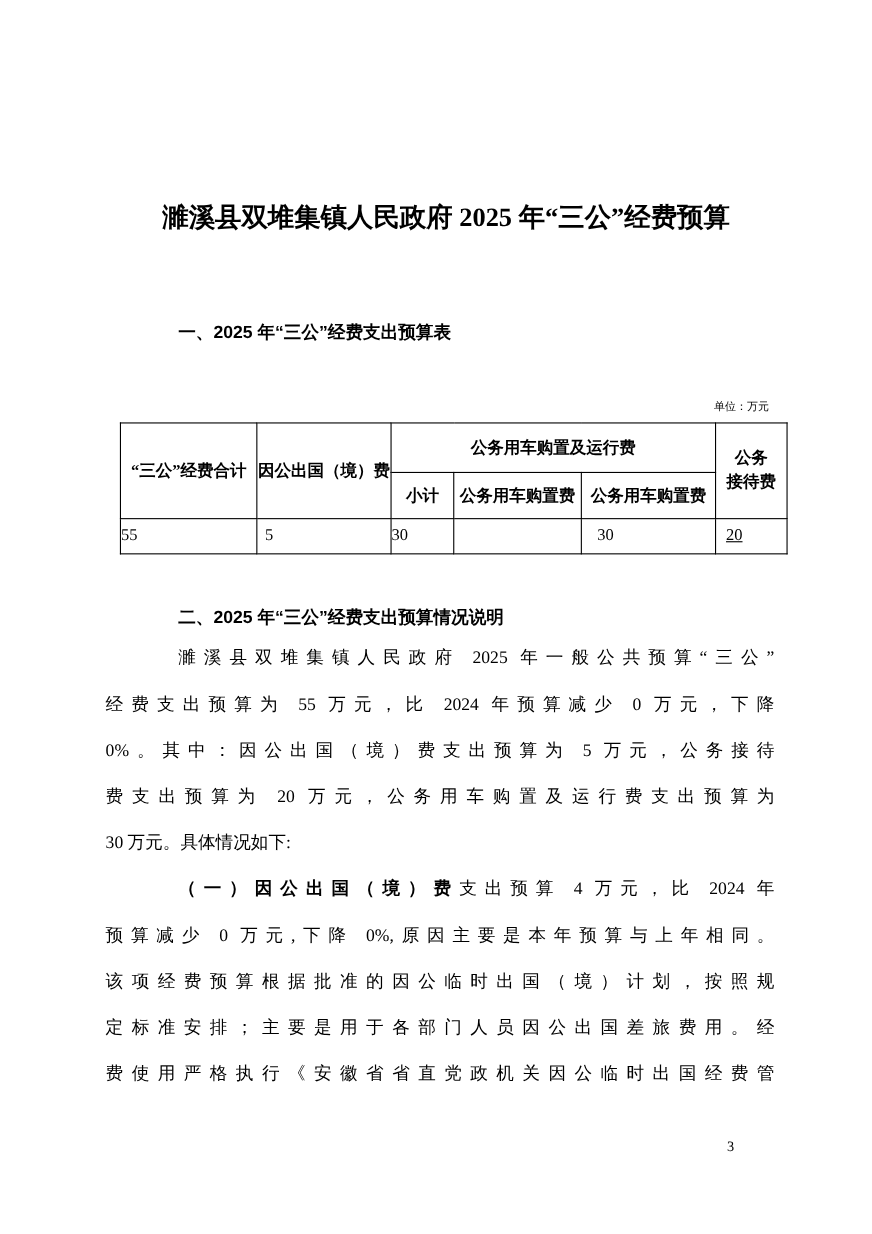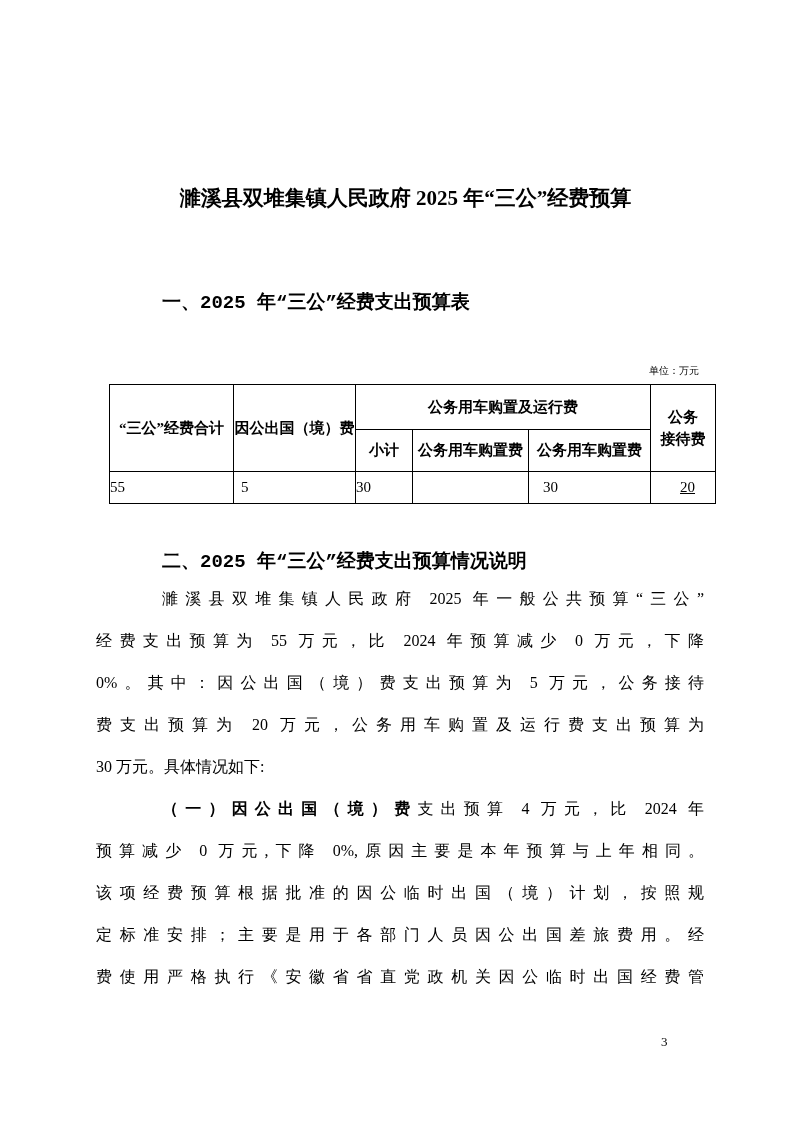--- a/index.html
+++ b/index.html
@@ -18,29 +18,29 @@
   }
   .content {
     position: absolute;
     left: 96px;
     top: 0;
     width: 619px;
   }
   .doc-title {
     margin-top: 183px;
     text-align: center;
-    font-size: 21px;
+    font-size: 24px;
     font-weight: bold;
     line-height: 30px;
     white-space: nowrap;
   }
   .sec-heading {
-    font-family: Liberation Mono, monospace;
+    font-family: Liberation Sans, sans-serif;
     font-weight: bold;
-    font-size: 19px;
+    font-size: 16px;
     line-height: 28px;
     padding-left: 66px;
     white-space: nowrap;
   }
   .h1-margin { margin-top: 76px; }
   .h2-margin { margin-top: 44px; }
   .unit-note {
     margin-top: 44px;
     text-align: right;
     padding-right: 16px;
@@ -64,21 +64,21 @@
     font-weight: bold;
     text-align: center;
   }
   .row-h1 { height: 45px; }
   .row-h2 { height: 42px; }
   .row-data { height: 32px; }
   .th-reception { white-space: pre-line; line-height: 22px; }
   td.cell-center { }
   td.cell-left6 { text-align: left; padding-left: 7px; }
   td.cell-left13 { text-align: left; padding-left: 14px; }
-  td.cell-left8 { text-align: center; padding-left: 9px; text-decoration: underline; }
+  td.cell-left8 { text-align: left; padding-left: 9px; text-decoration: underline; }
   .body-text {
     width: 608px;
     font-size: 16px;
     margin-top: 2px;
   }
   .bline {
     line-height: 42px;
     text-align: justify;
     text-justify: inter-character;
   }

